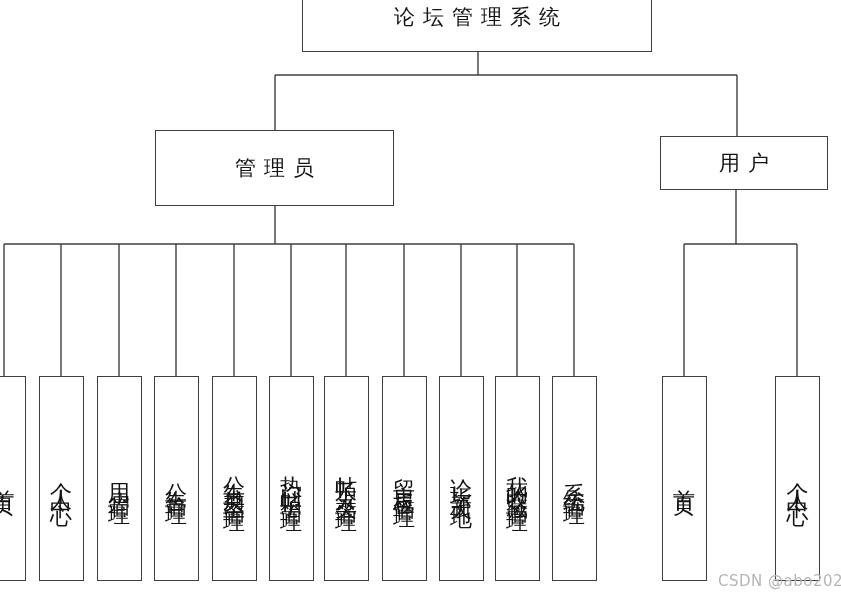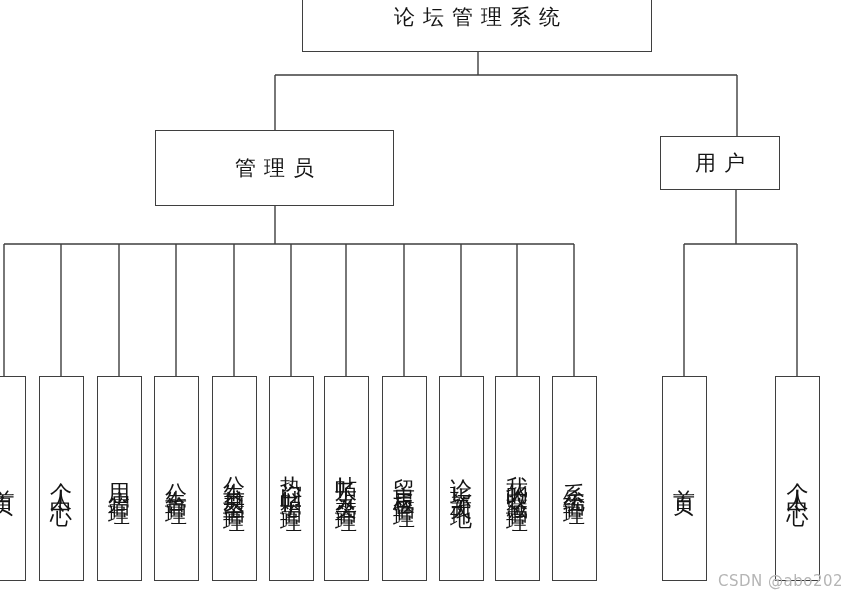--- a/index.html
+++ b/index.html
@@ -53,21 +53,21 @@
   </svg>
 
   <div class="box" style="left:302px; top:-18px; width:350px; height:70px;">
     <span class="hlabel">论坛管理系统</span>
   </div>
 
   <div class="box" style="left:155px; top:130px; width:239px; height:76px;">
     <span class="hlabel">管理员</span>
   </div>
 
-  <div class="box" style="left:660px; top:136px; width:120px; height:54px;">
+  <div class="box" style="left:660px; top:136px; width:168px; height:54px;">
     <span class="hlabel">用户</span>
   </div>
 
   <div class="box vbox" style="left:-19px;">
     <span class="vtext">首页</span>
   </div>
   <div class="box vbox" style="left:38.5px;">
     <span class="vtext">个人中心</span>
   </div>
   <div class="box vbox" style="left:96.5px;">

